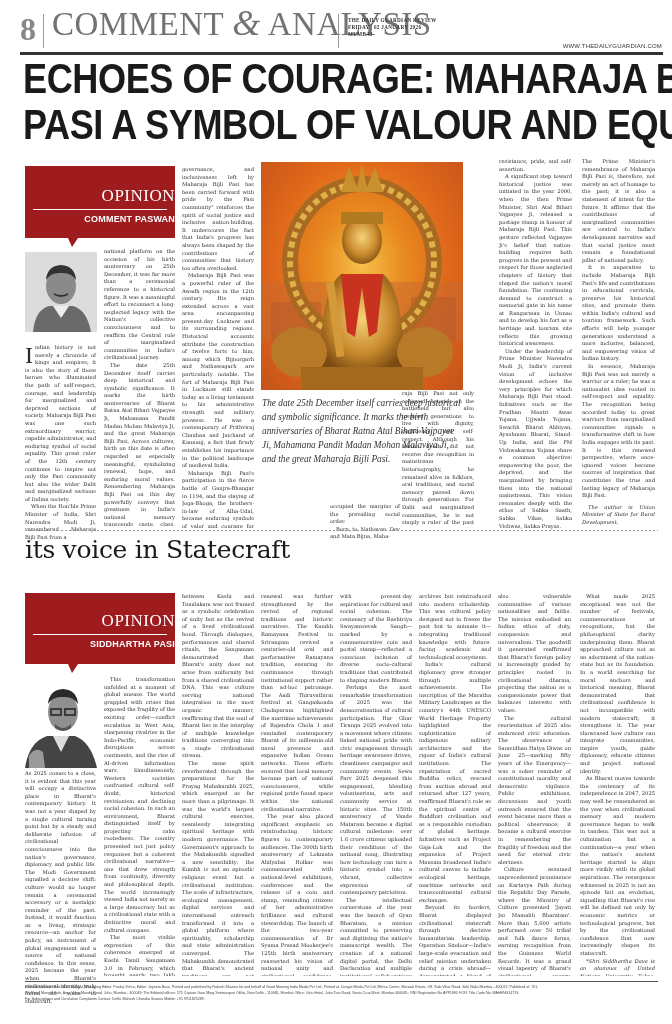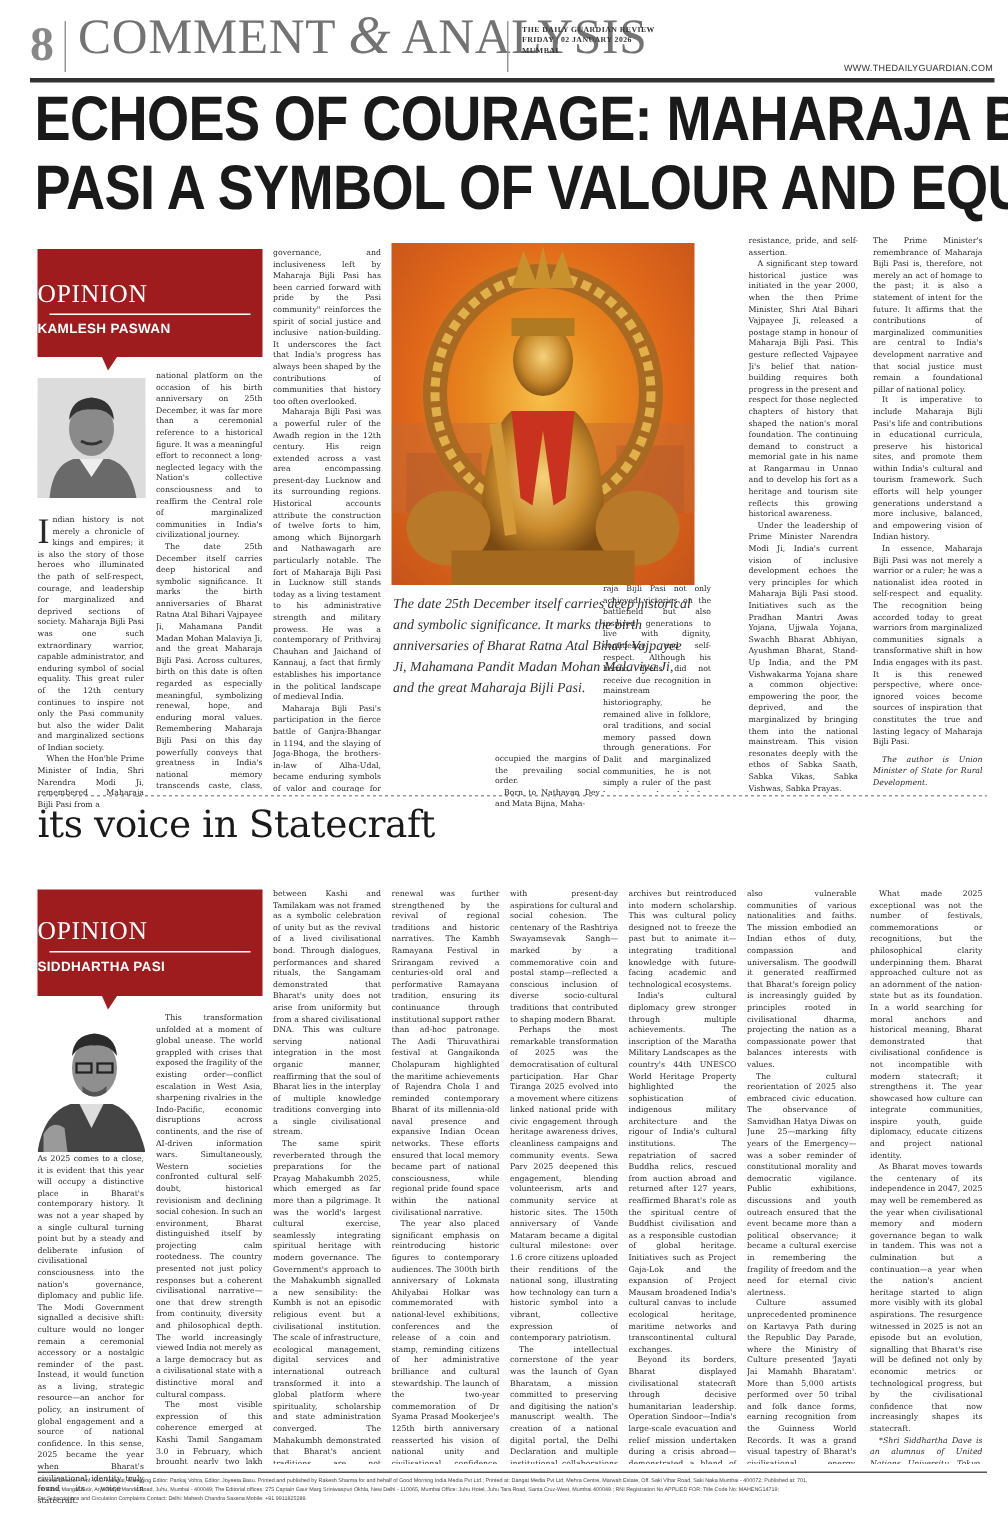--- a/index.html
+++ b/index.html
@@ -10,21 +10,21 @@
 .pagenum{left:20px;top:13px;font-family:"Liberation Serif",serif;font-weight:bold;font-size:32px;color:#888;line-height:32px;}
 .vline1{left:43px;top:14px;width:1px;height:34px;background:#999;}
 .section{left:52px;top:5px;font-family:"Liberation Serif",serif;font-size:33px;letter-spacing:0.5px;color:#737373;line-height:36px;white-space:nowrap;}
 .vline2{left:338px;top:14px;width:1px;height:34px;background:#999;}
 .meta{left:348px;top:17px;font-family:"Liberation Serif",serif;font-size:5.2px;line-height:7px;color:#333;font-weight:bold;letter-spacing:0.3px;}
 .url{right:10px;top:43px;font-family:"Liberation Sans",sans-serif;font-size:6px;color:#333;letter-spacing:0.2px;}
 .toprule{left:20px;top:52px;width:643px;height:3px;background:#333;}
 
 .hl1{left:23px;top:56px;width:640px;font-family:"Liberation Sans",sans-serif;font-weight:bold;font-size:42px;line-height:46px;letter-spacing:-0.5px;transform:scaleX(0.86);transform-origin:left top;white-space:nowrap;color:#1a1a1a;}
 
-.op-box{background:#9e1b1e;color:#fff;text-align:left;}
+.op-box{background:#9e1b1e;color:#fff;text-align:right;}
 .op-box .t{font-family:"Liberation Serif",serif;font-size:17px;letter-spacing:0.5px;}
 .op-box .line{height:1px;background:#fff;margin:3px 8px 4px 8px;}
 .op-box .n{font-family:"Liberation Sans",sans-serif;font-weight:bold;font-size:9px;letter-spacing:0.2px;}
 .tail{width:0;height:0;border-left:4px solid transparent;border-right:6px solid transparent;border-top:9px solid #9e1b1e;}
 .photo{background:linear-gradient(180deg,#e8e8e8 0%,#cfcfcf 100%);overflow:hidden;}
 .col{font-size:5.2px;line-height:7.6px;text-align:justify;color:#2a2a2a;hyphens:auto;}
 .col p{text-indent:6px;}
 .col p.noind{text-indent:0;}
 .dropcap{float:left;font-family:"Liberation Serif",serif;font-size:24px;line-height:20px;margin:1px 2px 0 0;}
 .img1{background:radial-gradient(ellipse at 50% 45%,#f7c04a 0%,#e88a1f 30%,#e0681a 60%,#c4521a 100%);overflow:hidden;}
@@ -50,21 +50,21 @@
 <div class="abs toprule"></div>
 
 <div class="abs hl1">
   <div>ECHOES OF COURAGE:  MAHARAJA BIJLI</div>
   <div>PASI A SYMBOL OF VALOUR AND EQUALITY</div>
 </div>
 
 <div class="abs op-box" style="left:25px;top:166px;width:150px;height:72px;padding-top:20px;">
   <div class="t">OPINION</div>
   <div class="line"></div>
-  <div class="n">KAMLESH PASWAN</div>
+  <div class="n">COMMENT PASWAN</div>
 </div>
 <div class="abs tail" style="left:68px;top:238px;"></div>
 
 <div class="abs photo" style="left:25px;top:252px;width:72px;height:80px;">
   <svg width="72" height="80" viewBox="0 0 72 80">
     <rect width="72" height="80" fill="#dcdcdc"></rect>
     <path d="M8 80 Q10 58 24 54 L48 54 Q62 58 66 80Z" fill="#6a6a6a"></path>
     <path d="M28 54 L36 66 L44 54Z" fill="#eee"></path>
     <ellipse cx="36" cy="34" rx="15" ry="18" fill="#8a8a8a"></ellipse>
     <path d="M21 28 Q22 14 36 13 Q50 14 51 28 Q46 20 36 21 Q26 20 21 28Z" fill="#333"></path>

